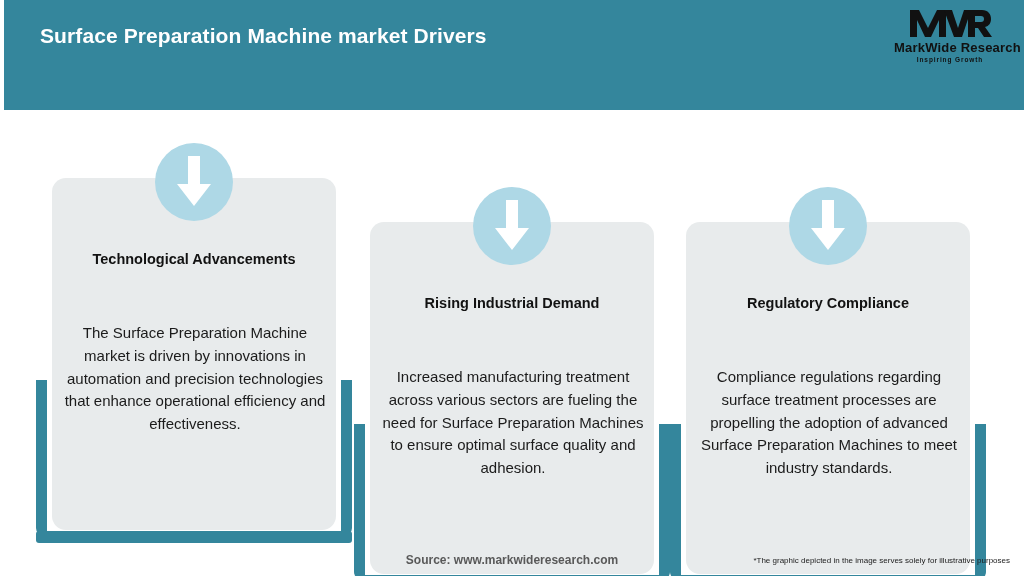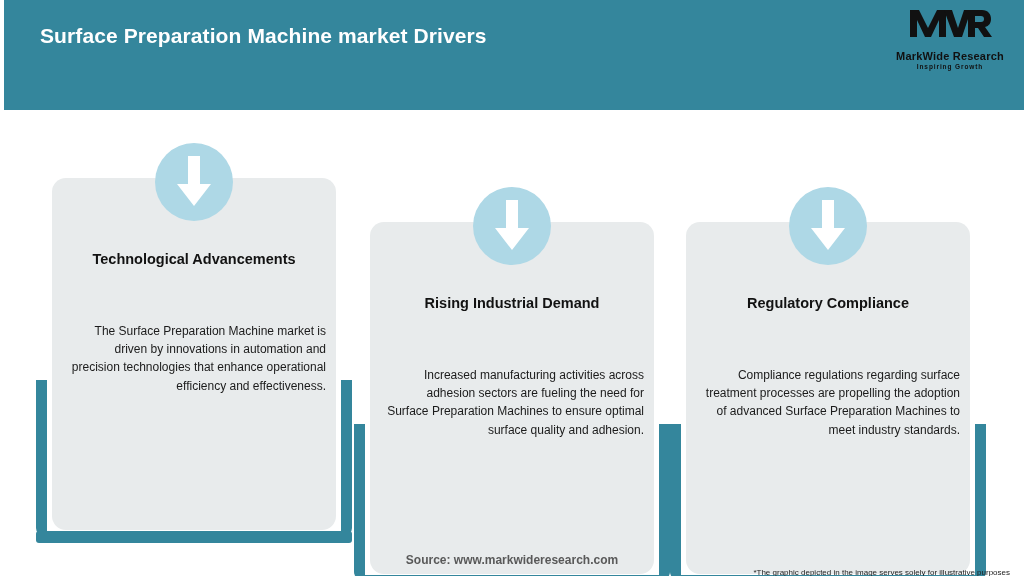--- a/index.html
+++ b/index.html
@@ -46,25 +46,25 @@
     height: 58px;
     text-align: center;
   }
   .logo-mark {
     display: block;
     height: 30px;
     line-height: 30px;
   }
   .logo-name {
     display: block;
-    font-size: 11px;
+    font-size: 13px;
     font-weight: bold;
     color: #111111;
     letter-spacing: 0.2px;
-    margin-top: 12px;
+    margin-top: 2px;
     white-space: nowrap;
   }
   .logo-tag {
     display: block;
     font-size: 6.5px;
     font-weight: bold;
     color: #111111;
     letter-spacing: 0.9px;
     margin-top: 1px;
     white-space: nowrap;
@@ -133,24 +133,24 @@
     font-size: 14.5px;
     font-weight: bold;
     color: #121212;
     line-height: 1.25;
   }
   .card-body {
     position: absolute;
     left: 12px;
     top: 144px;
     width: 262px;
-    font-size: 12px;
+    font-size: 15px;
     color: #1b1b1b;
     line-height: 1.52;
-    text-align: right;
+    text-align: center;
   }
 
   
   .badge {
     position: absolute;
     left: 119px;
     top: 45px;
     width: 78px;
     height: 78px;
     border-radius: 50%;
@@ -175,21 +175,20 @@
     font-weight: bold;
     color: #595959;
   }
   .disclaimer {
     position: absolute;
     right: 14px;
     top: 556px;
     font-size: 8px;
     color: #1b1b1b;
     white-space: nowrap;
-    margin-top: 12px;
   }
 </style>
 </head>
 <body>
 
 <div class="header">
   <div class="header-title">Surface Preparation Machine market Drivers</div>
 
   <div class="logo">
     <span class="logo-mark">
@@ -224,21 +223,21 @@
   </div>
 
   <div class="card-wrap c1">
     <div class="frame">
       <div class="frame-bar frame-left"></div>
       <div class="frame-bar frame-right"></div>
       <div class="frame-bar frame-bottom"></div>
     </div>
     <div class="card">
       <div class="card-heading">Rising Industrial Demand</div>
-      <div class="card-body">Increased manufacturing activities across adhesion sectors are fueling the need for Surface Preparation Machines to ensure optimal surface quality and adhesion.</div>
+      <div class="card-body">Increased manufacturing treatment across various sectors are fueling the need for Surface Preparation Machines to ensure optimal surface quality and adhesion.</div>
     </div>
     <div class="badge">
       <svg width="36" height="52" viewBox="0 0 36 52" xmlns="http://www.w3.org/2000/svg">
         <path d="M12 0 L24 0 L24 28 L35 28 L18 50 L1 28 L12 28 Z" fill="#ffffff"></path>
       </svg>
     </div>
   </div>
 
   <div class="card-wrap c2">
     <div class="frame">

